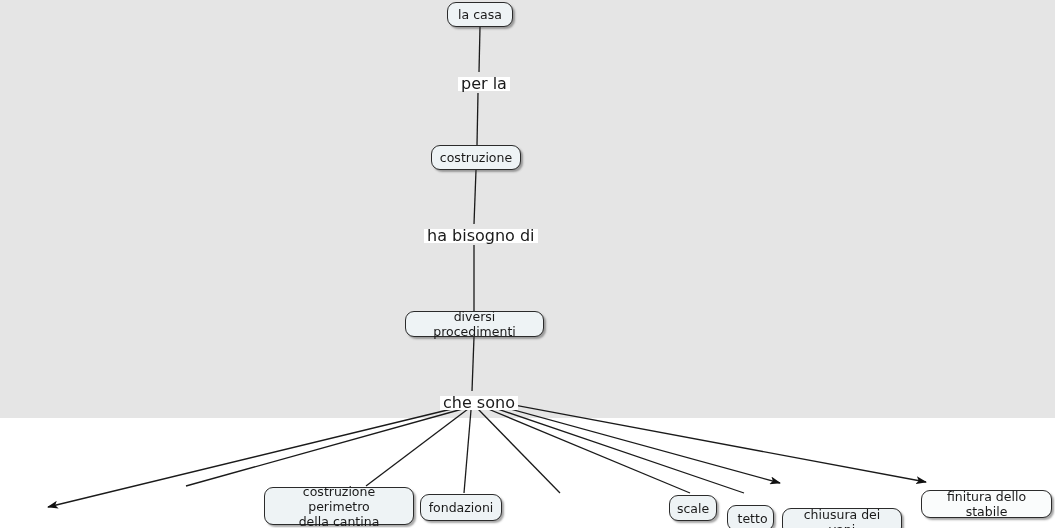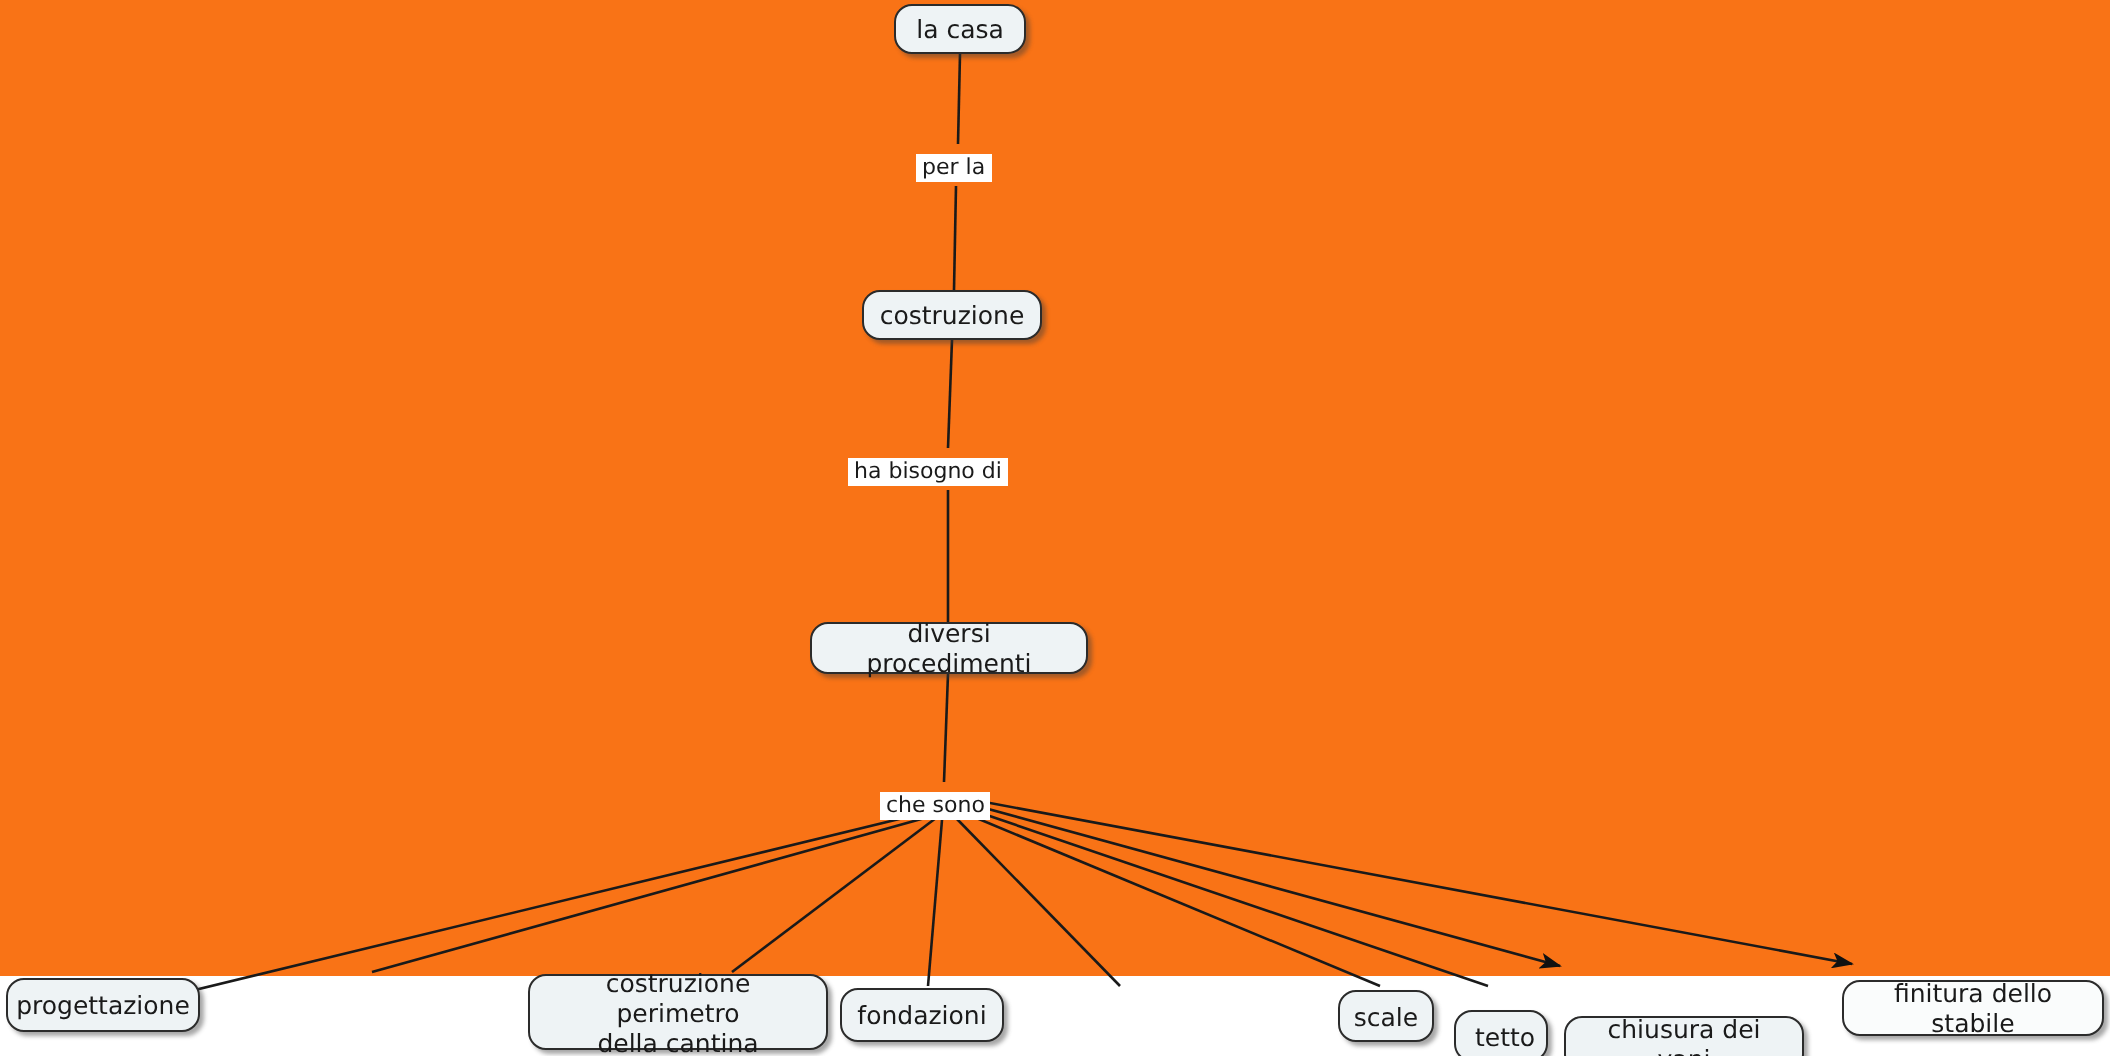--- a/index.html
+++ b/index.html
@@ -10,22 +10,22 @@
   }
   body {
     font-family: "DejaVu Sans", sans-serif;
     width: 1055px;
     height: 528px;
     overflow: hidden;
   }
   #canvas {
     position: relative;
     width: 1055px;
-    height: 488px;
-    background: #f97316;
+    height: 418px;
+    background: #e5e5e5;
     text-decoration: underline;
   }
   svg#edges {
     position: absolute;
     left: 0;
     top: 0;
     width: 1055px;
     height: 528px;
     pointer-events: none;
   }
@@ -46,21 +46,21 @@
     box-shadow: 2px 2px 2px rgba(60,60,60,0.45);
     white-space: pre-line;
     font-family: "DejaVu Sans", sans-serif;
   }
   .node.pale {
     background: #fafcfc;
   }
   .linklabel {
     position: absolute;
     color: #1a1a1a;
-    font-size: 11px;
+    font-size: 16px;
     line-height: 14px;
     background: #ffffff;
     padding: 0 3px;
     white-space: nowrap;
     font-family: "DejaVu Sans", sans-serif;
   }
 </style>
 </head>
 <body>
 
@@ -89,21 +89,20 @@
     <path d="M485,402 L780,483" stroke="#1a1a1a" stroke-width="1.3" fill="none" marker-end="url(#arrowhead)"></path>
     <path d="M487,400 L926,482" stroke="#1a1a1a" stroke-width="1.3" fill="none" marker-end="url(#arrowhead)"></path>
   </svg>
 
   <div class="node" style="left:447px; top:2px; width:66px; height:25px;">la casa</div>
 
   <div class="node" style="left:405px; top:311px; width:139px; height:26px;">diversi procedimenti</div>
 
   <div class="node" style="left:431px; top:145px; width:90px; height:25px;">costruzione</div>
 
-  <div class="node" style="left:3px; top:489px; width:97px; height:27px;">progettazione</div>
 
 
   <div class="node" style="left:264px; top:487px; width:150px; height:38px;">costruzione perimetro
 della cantina</div>
 
   <div class="node" style="left:420px; top:494px; width:82px; height:27px;">fondazioni</div>
 
 
   <div class="node" style="left:669px; top:495px; width:48px; height:26px;">scale</div>
 

